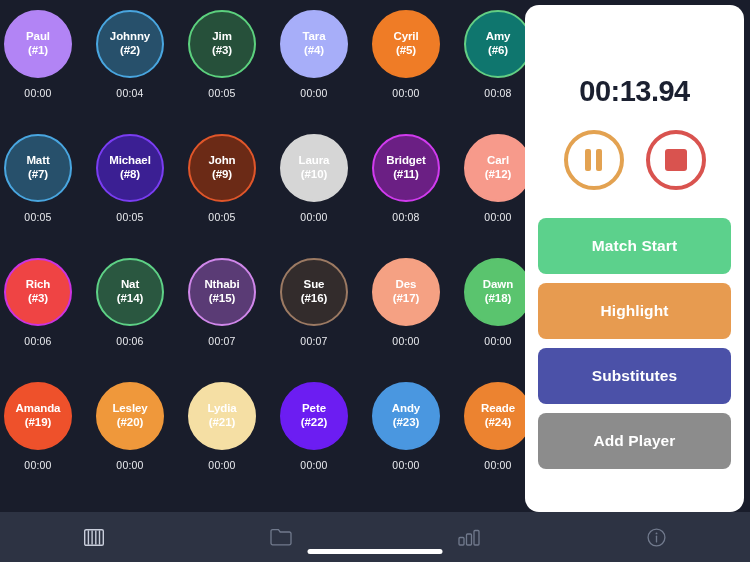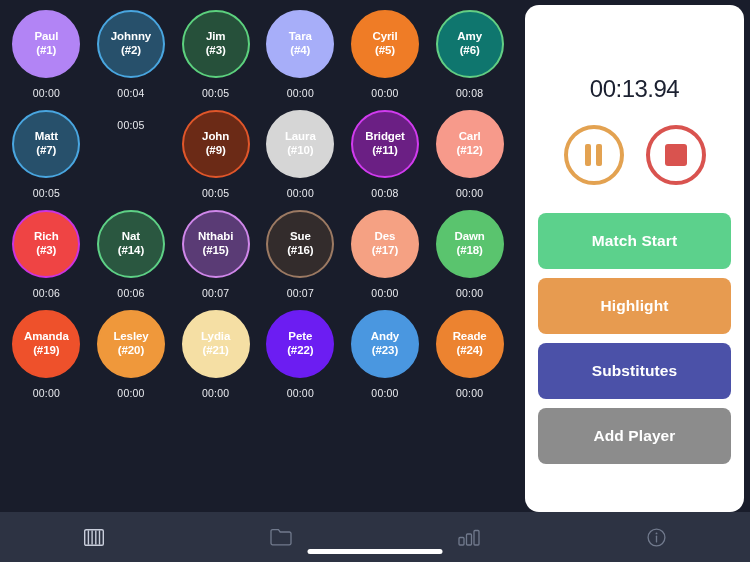--- a/index.html
+++ b/index.html
@@ -19,20 +19,21 @@
   #player-grid {
     position: absolute;
     left: 0; top: 0;
     width: 520px; height: 448px;
     padding: 10px 8px 0 4px;
     display: grid;
     grid-template-columns: repeat(6, 1fr);
     grid-template-rows: repeat(4, 100px);
     column-gap: 0px;
     row-gap: 0px;
+    gap: 24px;
   }
   .player-cell {
     position: relative;
     display: flex;
     flex-direction: column;
     align-items: center;
     justify-content: flex-start;
   }
   .player-bubble {
     width: 68px; height: 68px;
@@ -65,22 +66,22 @@
     left: 525px; top: 5px;
     width: 219px; height: 507px;
     background: #ffffff;
     border-radius: 14px;
     display: flex;
     flex-direction: column;
     align-items: center;
   }
   #timer-display {
     margin-top: 70px;
-    font-size: 24px;
-    font-weight: 400;
+    font-size: 29px;
+    font-weight: 700;
     color: #1b2030;
     letter-spacing: -0.5px;
   }
   #transport-controls {
     margin-top: 22px;
     display: flex;
     gap: 22px;
     align-items: center;
     justify-content: center;
   }
@@ -212,20 +213,24 @@
         <div class="player-time">00:08</div>
       </div>
       <div class="player-cell">
         <div class="player-bubble" style="background: rgb(39, 80, 107); border: 2.5px solid rgb(73, 166, 224);">
           <span class="pname">Matt</span>
           <span class="pnum">(#7)</span>
         </div>
         <div class="player-time">00:05</div>
       </div>
       <div class="player-cell">
+        <div class="player-bubble" style="background: rgb(59, 31, 147); border: 2.5px solid rgb(122, 61, 242);">
+          <span class="pname">Michael</span>
+          <span class="pnum">(#8)</span>
+        </div>
         <div class="player-time">00:05</div>
       </div>
       <div class="player-cell">
         <div class="player-bubble" style="background: rgb(107, 42, 22); border: 2.5px solid rgb(224, 86, 42);">
           <span class="pname">John</span>
           <span class="pnum">(#9)</span>
         </div>
         <div class="player-time">00:05</div>
       </div>
       <div class="player-cell">

